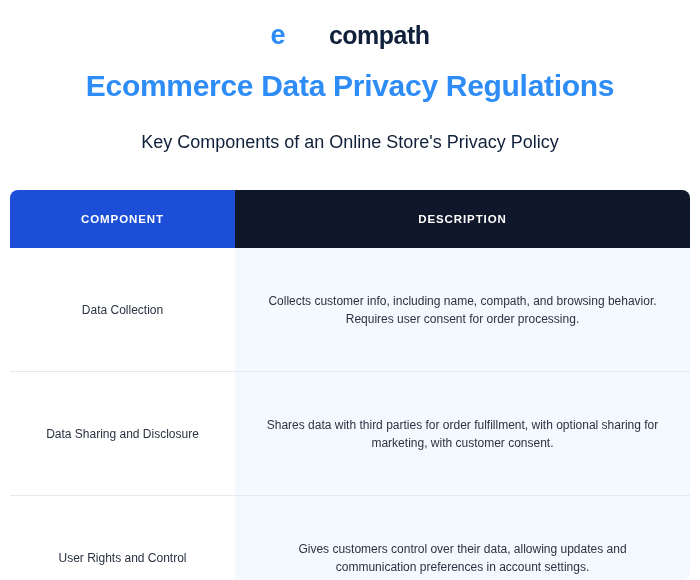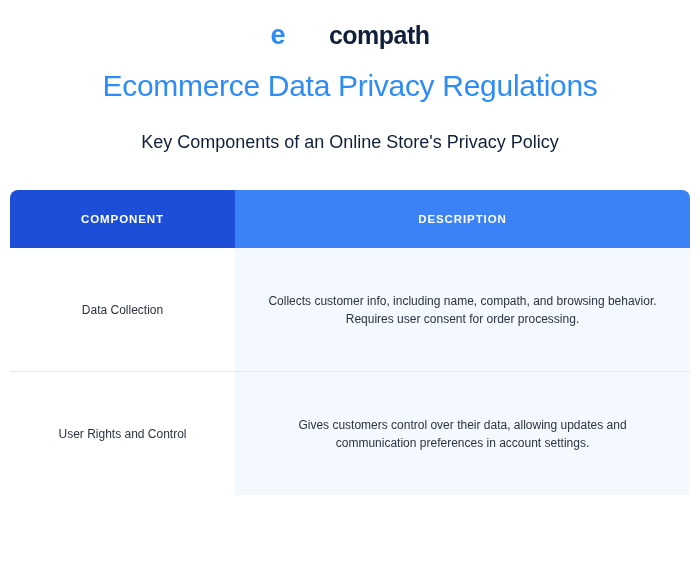--- a/index.html
+++ b/index.html
@@ -47,21 +47,21 @@
     font-size: 25px;
     font-weight: bold;
     margin-left: 44px;
   }
 
   
   .title {
     margin-top: 18px;
     text-align: center;
     font-size: 30px;
-    font-weight: normal;
+    font-weight: bold;
     color: #2d8cf6;
     letter-spacing: -0.3px;
   }
   .subtitle {
     margin-top: 9px;
     text-align: center;
     font-size: 18px;
     font-weight: normal;
     color: #10203a;
   }
@@ -88,21 +88,21 @@
     font-weight: bold;
     letter-spacing: 0.9px;
     color: #ffffff;
     text-transform: uppercase;
   }
   th.col-component {
     width: 225px;
     background: #1d4ed8;
   }
   th.col-description {
-    background: #3b82f6;
+    background: #0f172a;
   }
   .table tbody td {
     vertical-align: middle;
     text-align: center;
     font-size: 12px;
     color: #2a3342;
     line-height: 1.5;
     height: 73px;
   }
   td.cell-component {
@@ -152,20 +152,24 @@
           <th class="col-component">COMPONENT</th>
           <th class="col-description">DESCRIPTION</th>
         </tr>
       </thead>
       <tbody>
         <tr>
           <td class="cell-component">Data Collection</td>
           <td class="cell-description">Collects customer info, including name, compath, and browsing behavior. Requires user consent for order processing.</td>
         </tr>
         <tr>
+          <td class="cell-component">Data Sharing and Disclosure</td>
+          <td class="cell-description">Shares data with third parties for order fulfillment, with optional sharing for marketing, with customer consent.</td>
+        </tr>
+        <tr>
           <td class="cell-component">User Rights and Control</td>
           <td class="cell-description">Gives customers control over their data, allowing updates and communication preferences in account settings.</td>
         </tr>
       </tbody>
     </table>
   </div>
 
 
 </div>
 

